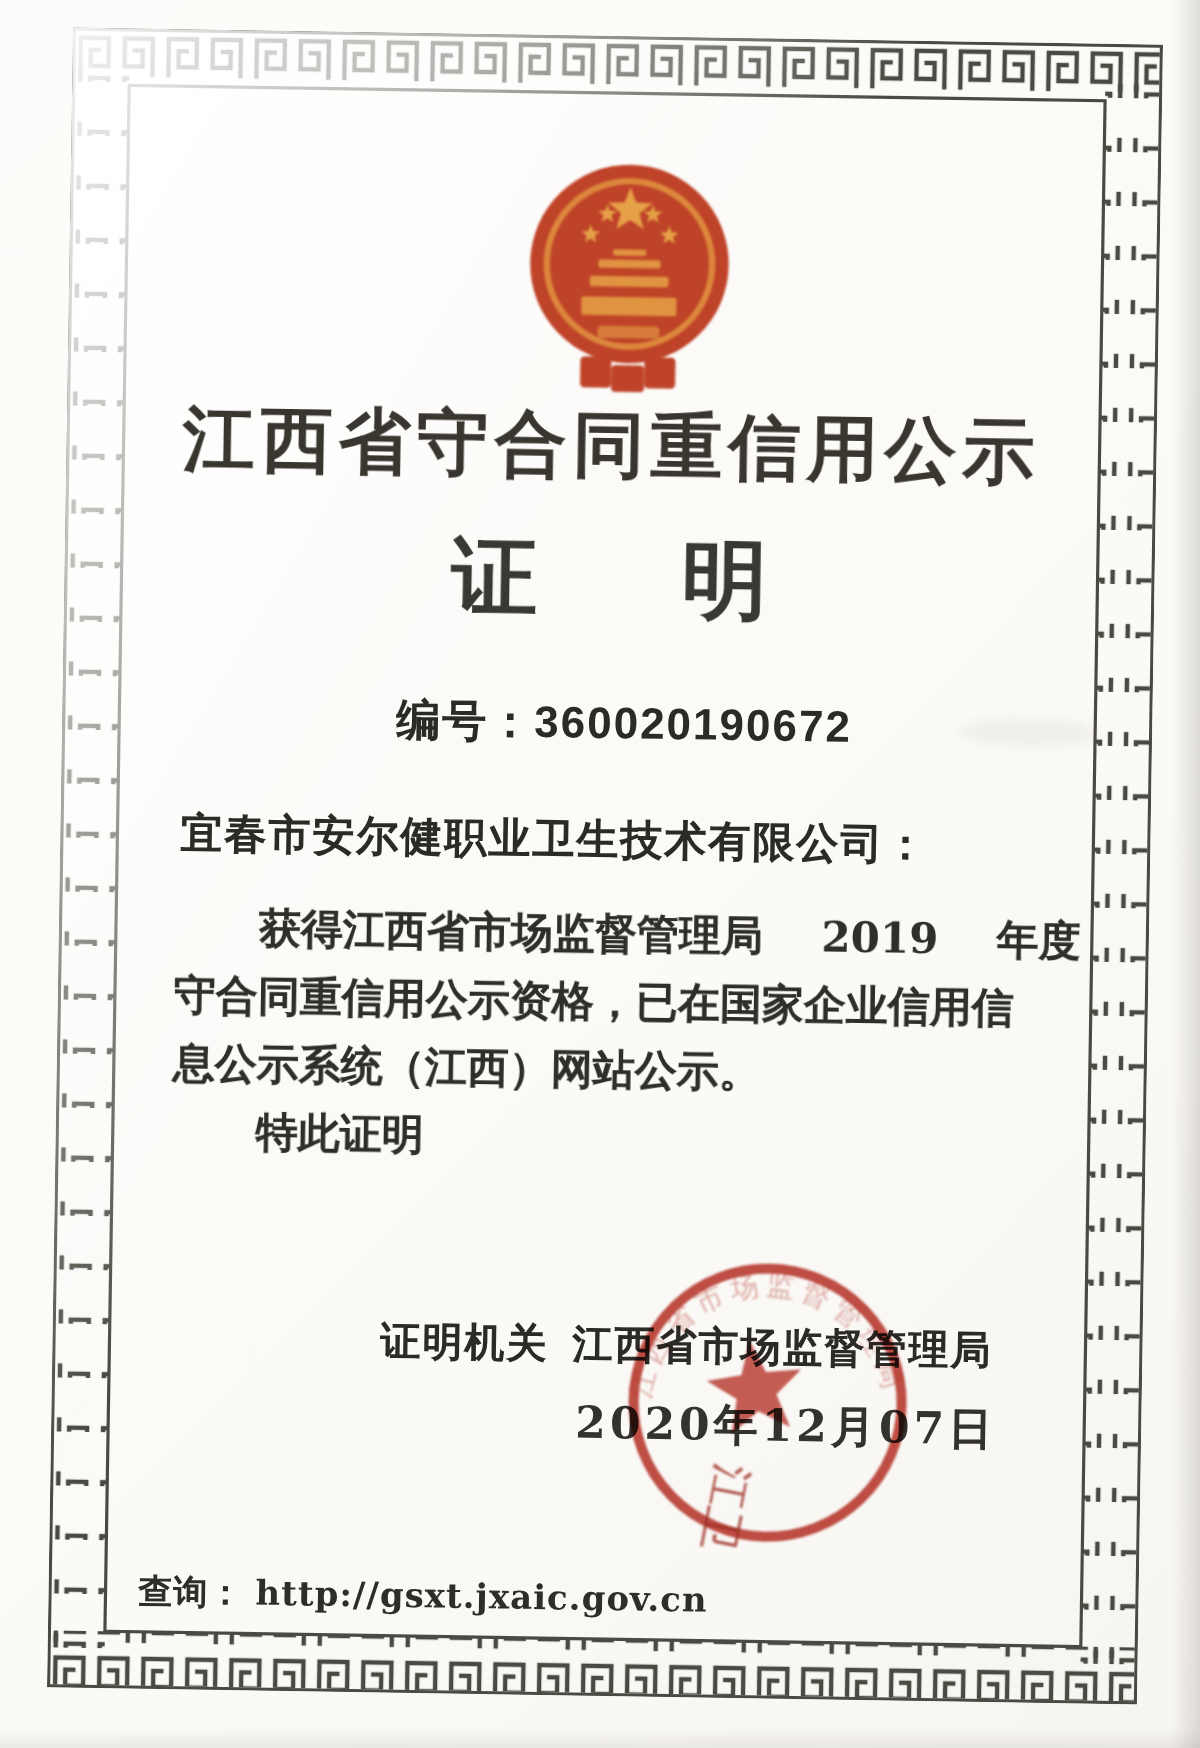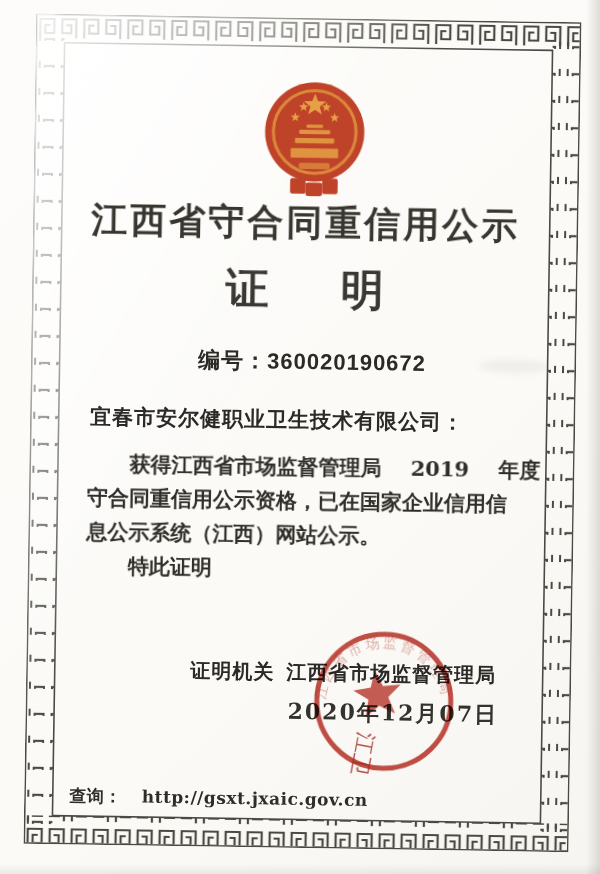--- a/index.html
+++ b/index.html
@@ -82,21 +82,21 @@
     color: #34322c; white-space: nowrap;
   }
   .seal { position: absolute; left: 282px; top: 606px; width: 152px; height: 152px;
           mix-blend-mode: multiply; filter: blur(0.4px); }
   .query-row {
     position: absolute; left: 45px; top: 770px;
     font-family: "DejaVu Serif", "Liberation Serif", serif;
     font-size: 17px; font-weight: 600; letter-spacing: 0.5px;
     color: #2e2d29; white-space: nowrap;
   }
-  .query-label { margin-right: 20px; }
+  .query-label { margin-right: 6px; }
   .smudge {
     position: absolute; left: 448px; top: 338px; width: 70px; height: 14px;
     background: rgba(60,55,50,0.06); border-radius: 50%; filter: blur(3px);
   }
 </style>
 </head>
 <body>
 
 <div class="scan-canvas">
 

